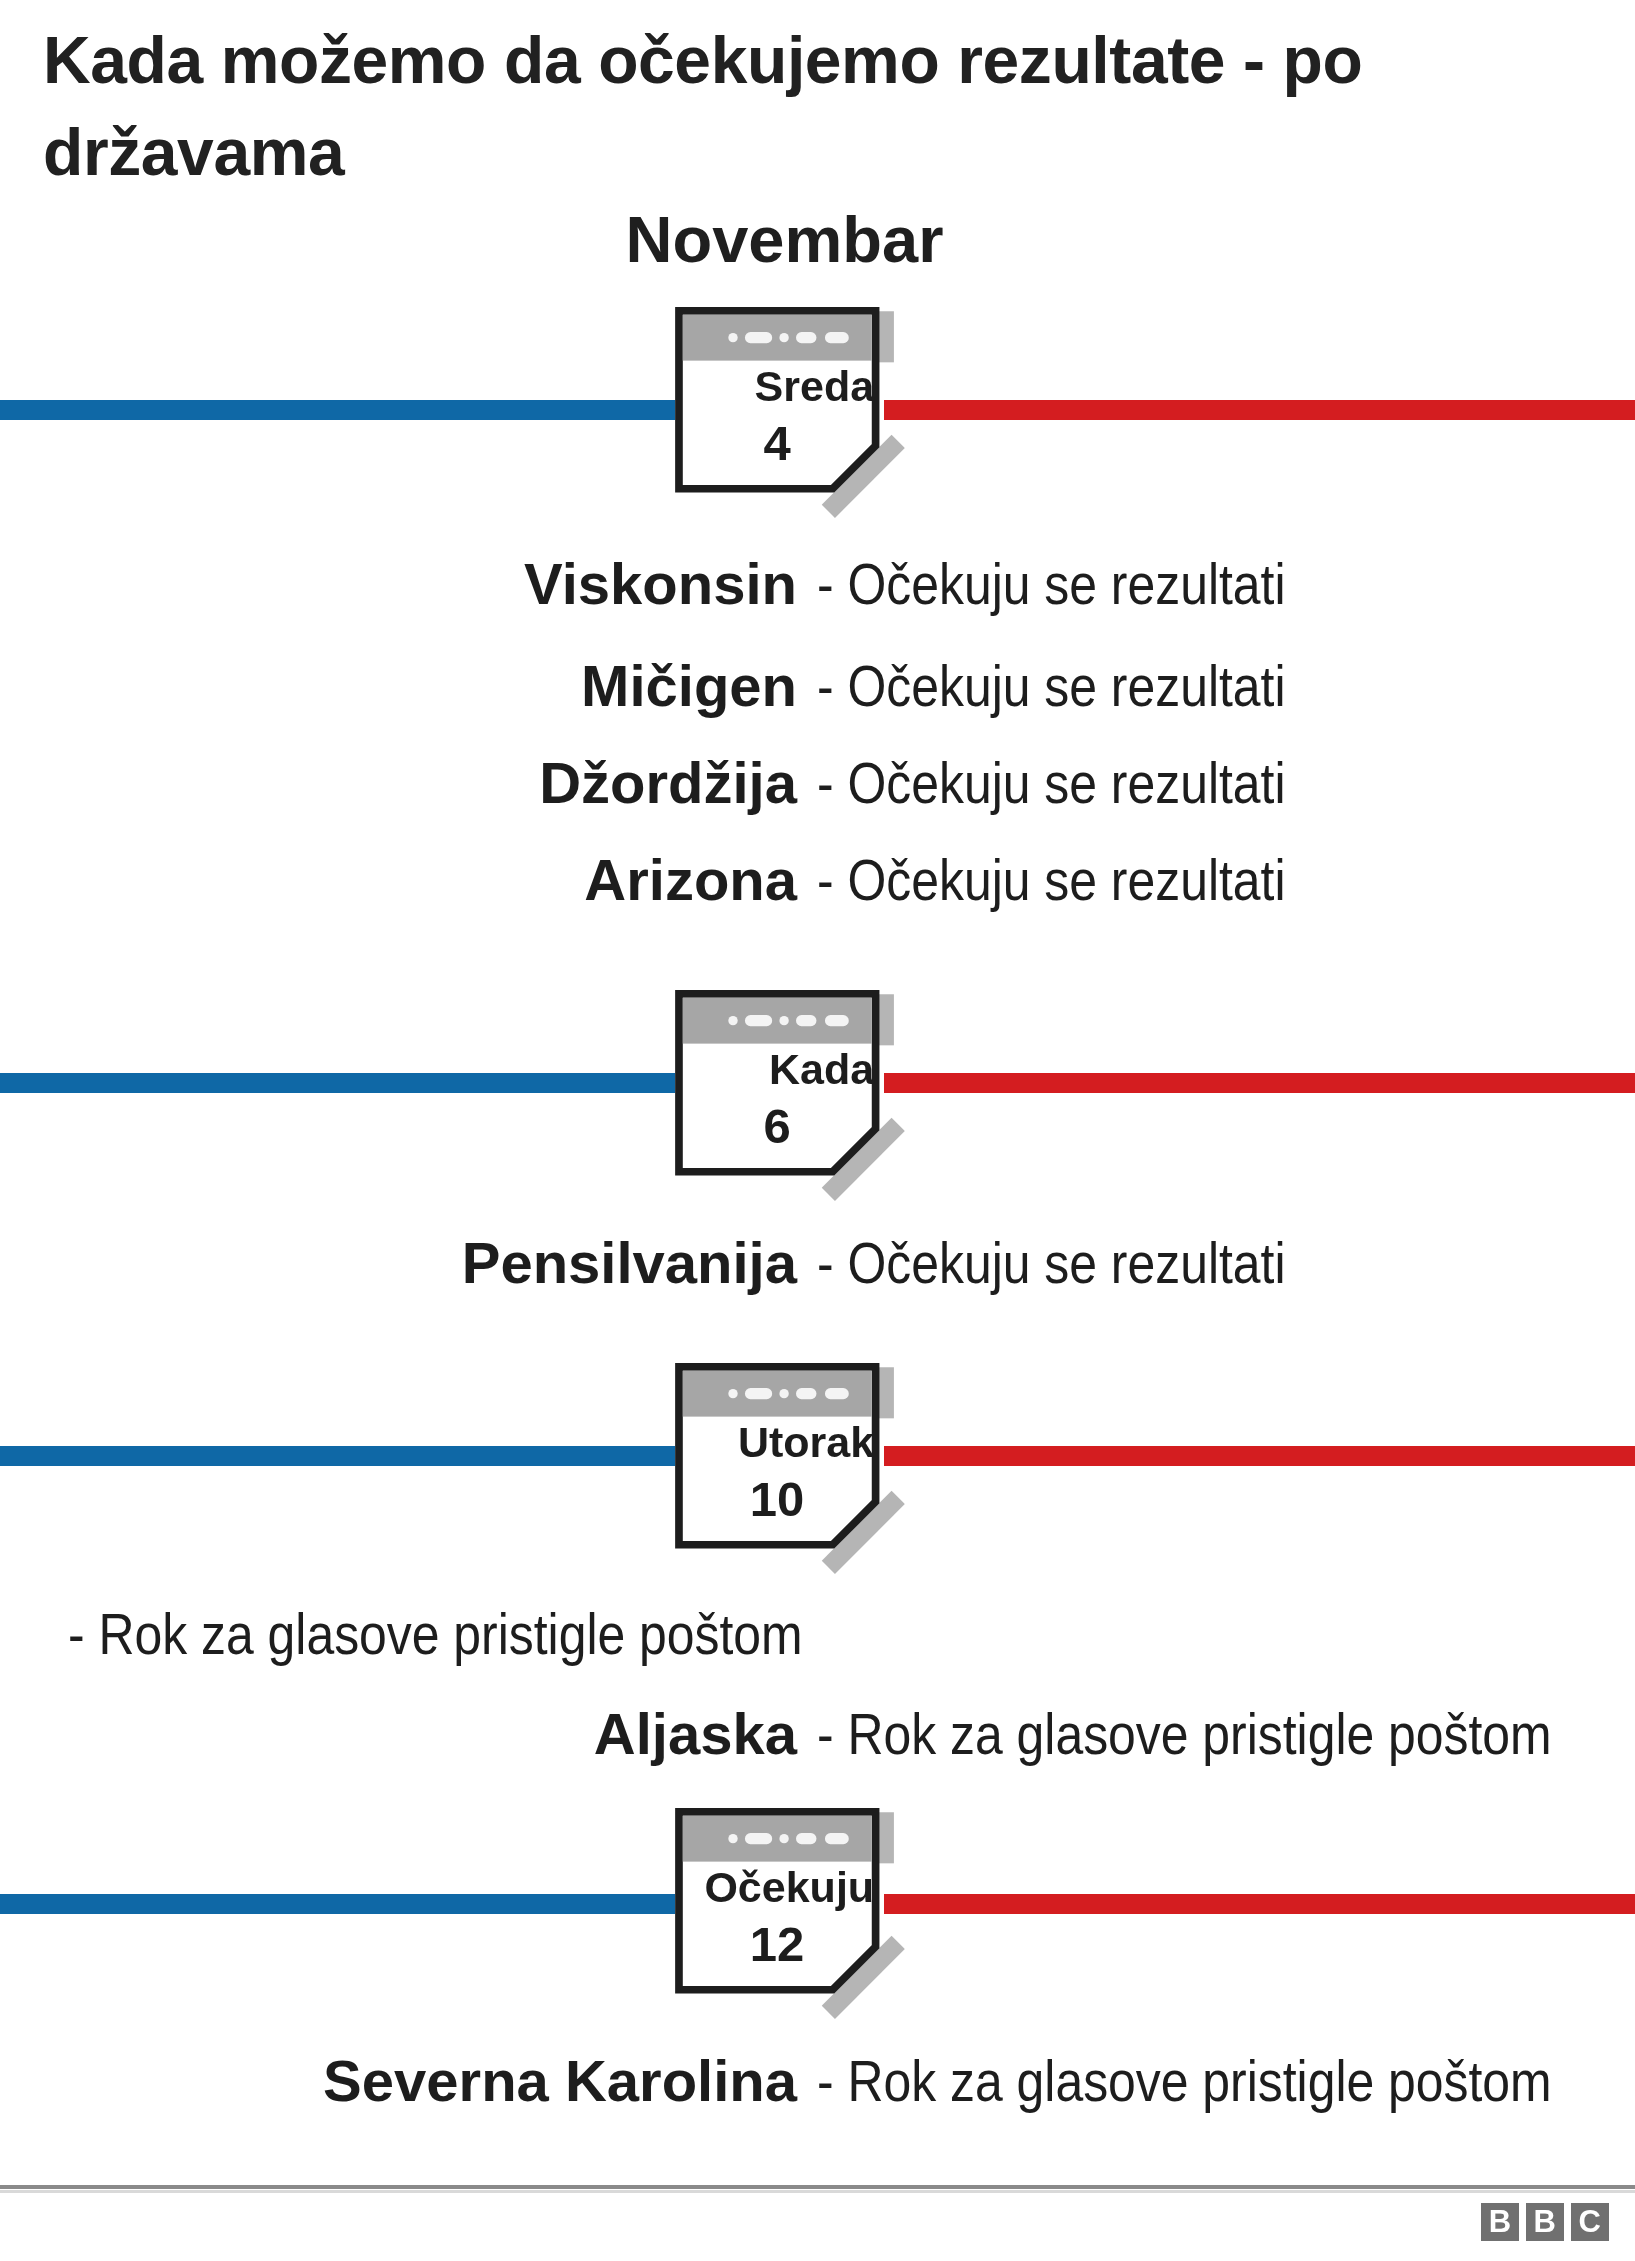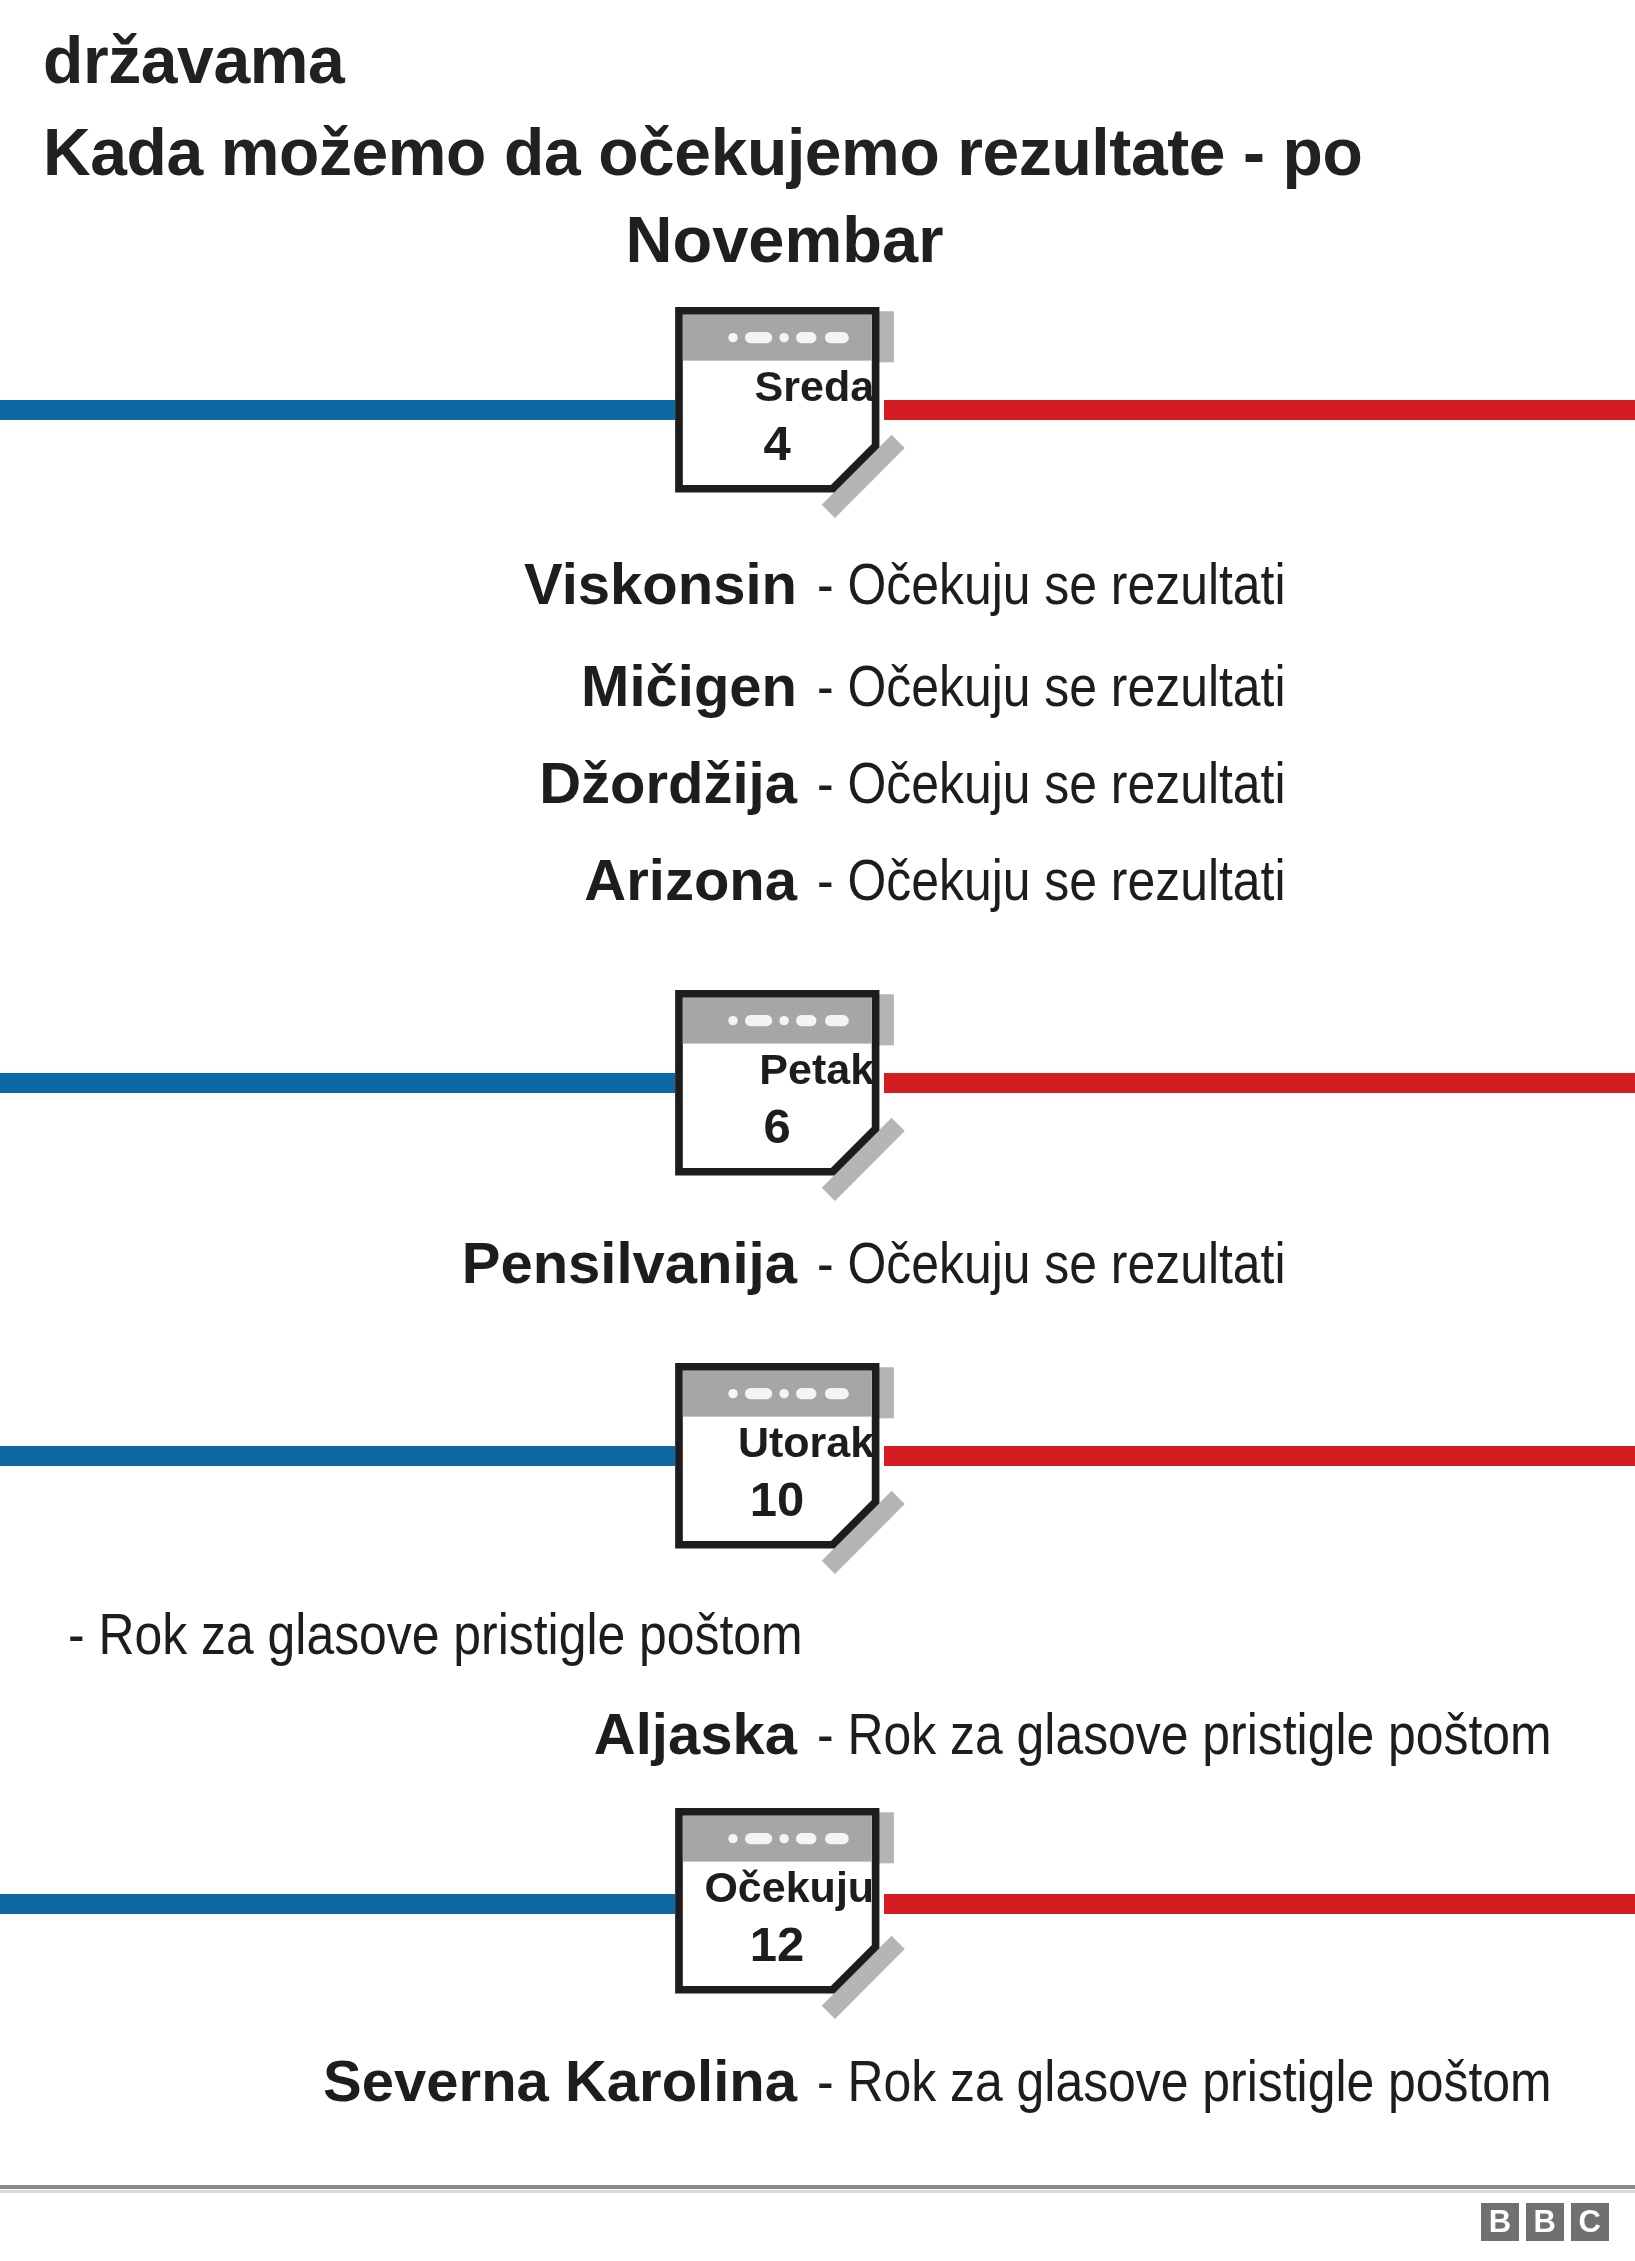--- a/index.html
+++ b/index.html
@@ -49,22 +49,22 @@
     width:38px; height:38px; background:#707070; color:#ffffff;
     font-size:31px; font-weight:bold; line-height:38px; text-align:center;
   }
 </style>
 </head>
 <body>
 
 <div class="page">
 
   <h1 class="title">
+    <span class="title-line">Kada možemo da očekujemo rezultate - po</span>
     <span class="title-line">državama</span>
-    <span class="title-line">Kada možemo da očekujemo rezultate - po</span>
   </h1>
 
   <div class="month">Novembar</div>
 
   <div class="row-line line-blue" style="top:400px"></div>
   <div class="row-line line-red" style="top:400px"></div>
   <div class="calendar" style="top:307px">
     <svg width="225" height="206" viewBox="0 0 264 242">
       <rect x="235" y="5" width="22" height="60" fill="#b5b5b5"></rect>
       <rect x="-58" y="-11" width="116" height="22" fill="#b5b5b5" transform="translate(221,199) rotate(-45)"></rect>
@@ -108,21 +108,21 @@
       <polygon points="4.5,4.5 235.5,4.5 235.5,163 185,213.5 4.5,213.5" fill="#ffffff" stroke="#1d1d1d" stroke-width="9"></polygon>
       <rect x="9" y="9" width="222" height="54" fill="#a6a6a6"></rect>
       <g fill="#f4f4f4">
         <circle cx="68" cy="36" r="5.5"></circle>
         <rect x="82" y="29.5" width="32" height="13" rx="6.5"></rect>
         <circle cx="128" cy="36" r="5.5"></circle>
         <rect x="142" y="29.5" width="24" height="13" rx="6.5"></rect>
         <rect x="176" y="29.5" width="28" height="13" rx="6.5"></rect>
       </g>
     </svg>
-    <div class="cal-day">Petak</div>
+    <div class="cal-day">Kada</div>
     <div class="cal-num">6</div>
   </div>
 
   <div class="state-line" style="top:1229px">
     <div class="state-name">Pensilvanija</div>
     <div class="state-status">- Očekuju se rezultati</div>
   </div>
 
   <div class="row-line line-blue" style="top:1446px"></div>
   <div class="row-line line-red" style="top:1446px"></div>

